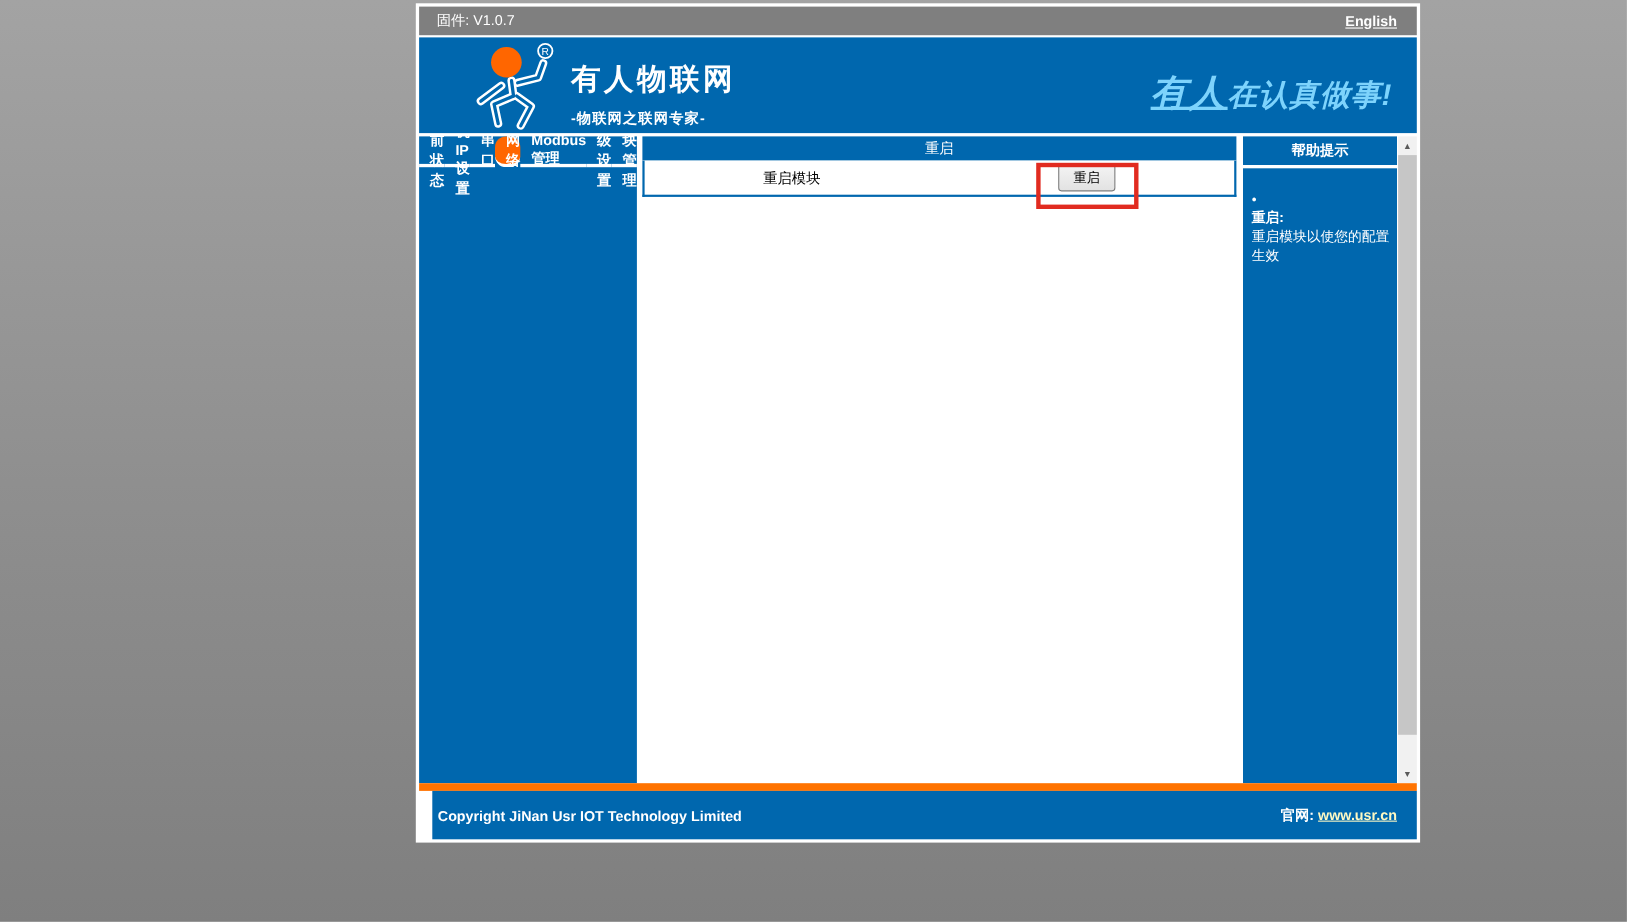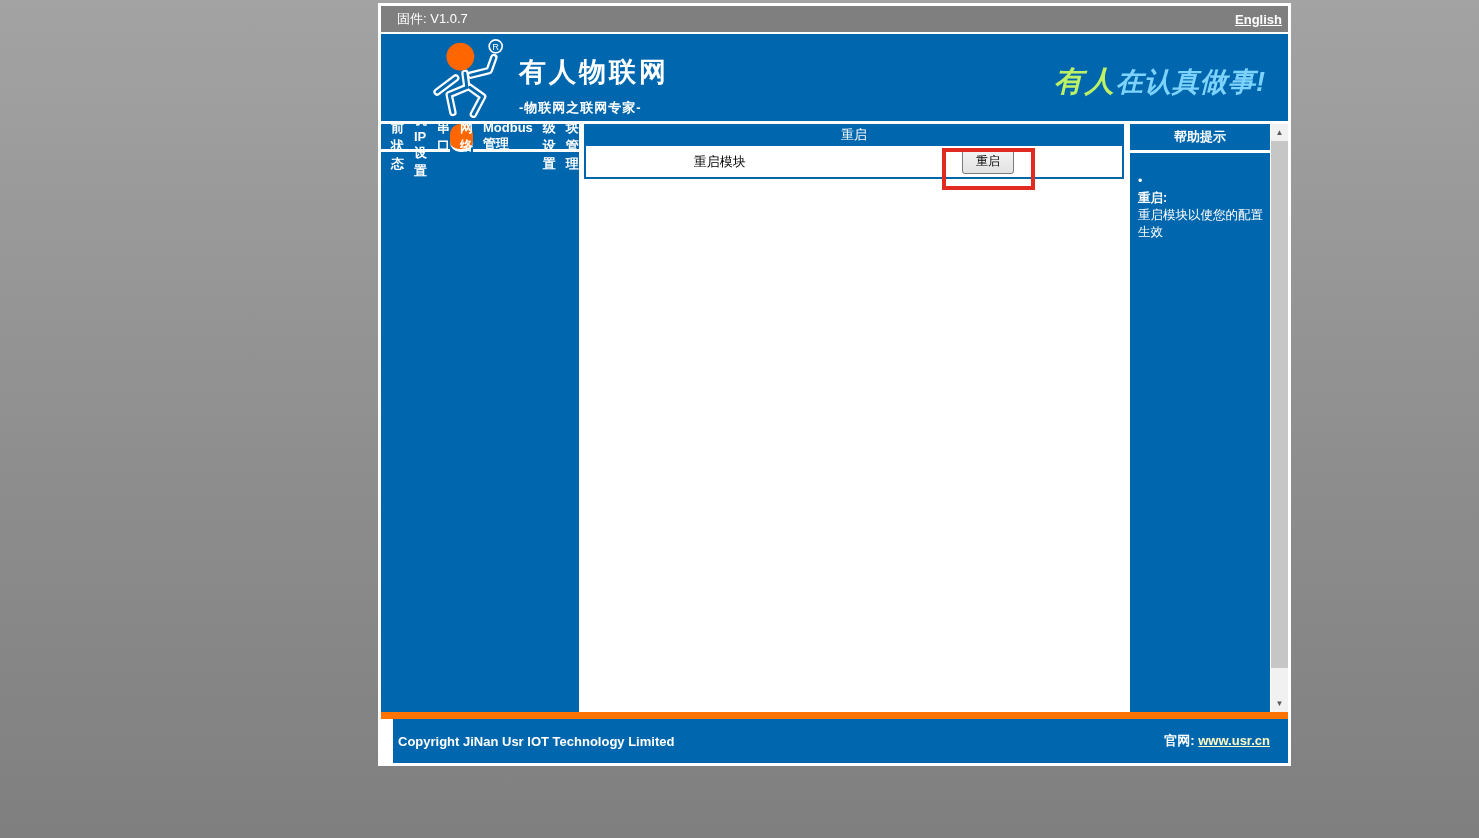--- a/index.html
+++ b/index.html
@@ -17,42 +17,42 @@
     padding: 3px;
     display: flex; flex-direction: column;
   }
 
   
   .topbar {
     height: 26px; margin-bottom: 2px;
     background: #7f7f7f;
     color: #ffffff;
     display: flex; align-items: center; justify-content: space-between;
-    padding: 0 6px 0 16px;
+    padding: 0 18px 0 16px;
     font-size: 13px;
   }
   .lang-link { color: #ffffff; font-weight: bold; text-decoration: underline; cursor: pointer; }
 
   
   .brandbar {
     height: 87px; margin-bottom: 3px;
     background: #0067ae;
     position: relative;
     color: #fff;
   }
   .logo { position: absolute; left: 36px; top: 4px; width: 96px; height: 80px; }
   .brand-text { position: absolute; left: 138px; top: 20px; }
   .brand-title { font-size: 27px; font-weight: bold; letter-spacing: 3px; color: #fff; }
   .brand-subtitle { margin-top: 9px; font-size: 13px; font-weight: bold; letter-spacing: 1px; color: #fff; }
   .slogan {
     position: absolute; right: 22px; top: 28px;
     font-style: italic; font-weight: bold;
     white-space: nowrap;
   }
-  .slogan .hl { color: #bef264; font-size: 29px; letter-spacing: 2px; }
+  .slogan .hl { color: #7dd3fc; font-size: 33px; letter-spacing: 2px; text-decoration: underline; }
   .slogan .rest { color: #7dd3fc; font-size: 27px; letter-spacing: 1px; }
 
   
   .content { flex: 0 0 588px; display: flex; background: #ffffff; }
 
   .sidebar {
     flex: 0 0 135px; margin-right: 5px;
     background: #0067ae;
     display: flex; flex-direction: row;
   }

